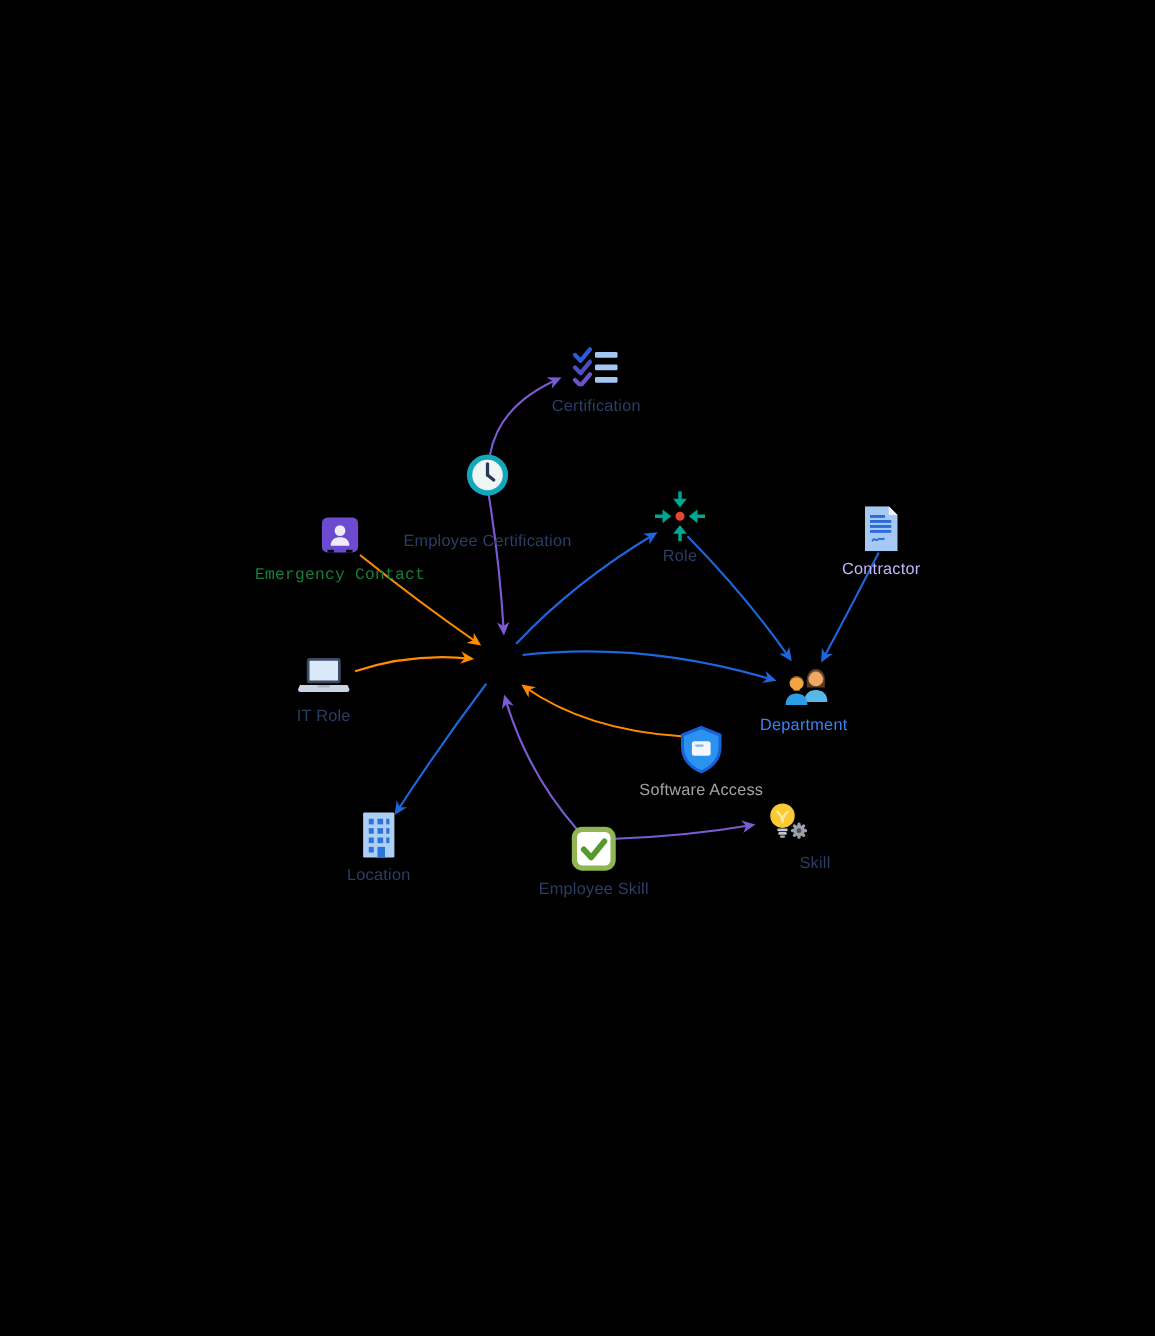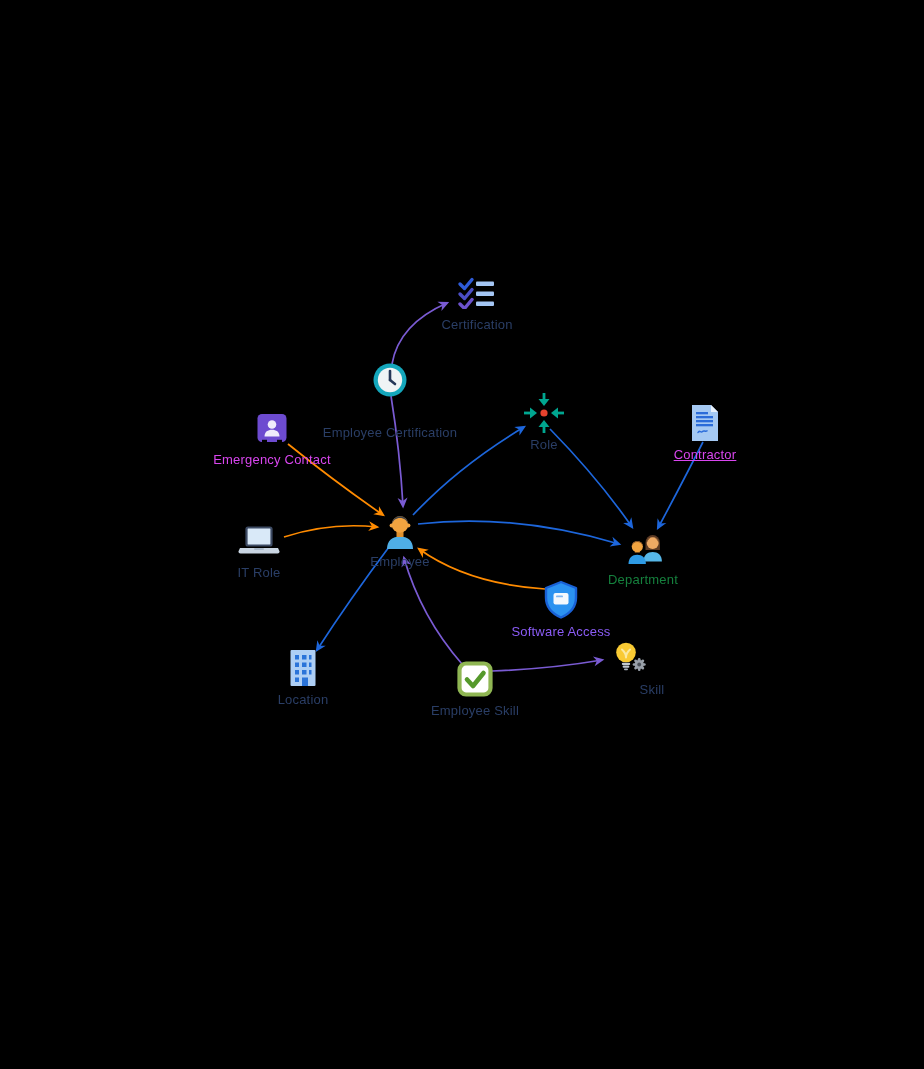--- a/index.html
+++ b/index.html
@@ -90,21 +90,21 @@
     <div class="node" style="left: 272px; top: 406px;">
       <span class="icon">
         <svg width="32" height="32" viewBox="0 0 32 32">
           <rect x="1.5" y="2" width="29" height="28" rx="4.5" fill="#6D4BD0"></rect>
           <rect x="6" y="27.8" width="5" height="2.2" fill="#000"></rect>
           <rect x="21" y="27.8" width="5" height="2.2" fill="#000"></rect>
           <circle cx="16" cy="12.5" r="4.3" fill="#EFEBFB"></circle>
           <path d="M8.5,24.5 c0,-4.8 3.4,-6.8 7.5,-6.8 s7.5,2 7.5,6.8 z" fill="#EFEBFB"></path>
         </svg>
       </span>
-      <span class="label" style="color: #d946ef;">Emergency Contact</span>
+      <span class="label" style="color: #15803d; font-family: Liberation Mono, monospace;">Emergency Contact</span>
     </div>
     <div class="node" style="left: 544px; top: 391px;">
       <span class="icon">
         <svg width="40" height="40" viewBox="0 0 40 40">
           <g fill="#00A690">
             <rect x="18.6" y="0" width="2.8" height="6.5"></rect>
             <polygon points="14.5,6 25.5,6 20,13"></polygon>
             <rect x="18.6" y="33.5" width="2.8" height="6.5"></rect>
             <polygon points="14.5,34 25.5,34 20,27"></polygon>
             <rect x="0" y="18.6" width="6.5" height="2.8"></rect>
@@ -124,69 +124,56 @@
           <path d="M21,0 l7,7 h-7 z" fill="#E9F2FC"></path>
           <g fill="#2B6CD9">
             <rect x="6" y="7" width="12" height="2.3"></rect>
             <rect x="6" y="11" width="17" height="2.3"></rect>
             <rect x="6" y="15" width="17" height="2.3"></rect>
             <rect x="6" y="19" width="17" height="2.3"></rect>
           </g>
           <path d="M8,27.5 c1.5,-3 2.8,0.8 4.5,-1 c1.5,-1.6 2.6,0.6 4.5,-0.6" stroke="#2B6CD9" stroke-width="1.5" fill="none" stroke-linecap="round"></path>
         </svg>
       </span>
-      <span class="label" style="color: #d946ef; text-decoration: underline;">Contractor</span>
+      <span class="label" style="color: #c4b5fd;">Contractor</span>
     </div>
     <div class="node" style="left: 259px; top: 519px;">
       <span class="icon">
         <svg width="42" height="30" viewBox="0 0 42 30">
           <rect x="8.5" y="1.5" width="25" height="18" rx="1.5" fill="#D9E9F8" stroke="#3C4A63" stroke-width="2.2"></rect>
           <path d="M2,22 h38 l1.5,3.2 a2,2 0 0 1 -2,2.3 h-37 a2,2 0 0 1 -2,-2.3 z" fill="#C9D5E2"></path>
           <rect x="16" y="22" width="10" height="2" rx="1" fill="#A9B8C9"></rect>
         </svg>
       </span>
       <span class="label" style="color: rgb(42, 62, 102);">IT Role</span>
-    </div>
-    <div class="node" style="left: 400px; top: 508px;">
-      <span class="icon">
-        <svg width="38" height="38" viewBox="0 0 38 38">
-          <path d="M6,38 c0,-8.5 5.5,-12.5 13,-12.5 s13,4 13,12.5 z" fill="#4FAEE6"></path>
-          <rect x="15.5" y="19" width="7" height="7" fill="#E0912F"></rect>
-          <circle cx="10.6" cy="14.5" r="2" fill="#F2A440"></circle>
-          <circle cx="27.4" cy="14.5" r="2" fill="#F2A440"></circle>
-          <circle cx="19" cy="13.5" r="8.3" fill="#F2A440"></circle>
-          <path d="M10.7,13.5 a8.3,8.3 0 0 1 16.6,0 c-1.6,-4.6 -4.2,-6.6 -8.3,-6.6 s-6.7,2 -8.3,6.6 z" fill="#3E434B"></path>
-        </svg>
-      </span>
-      <span class="label" style="color: rgb(42, 62, 102);">Employee</span>
     </div>
     <div class="node" style="left: 643px; top: 526px;">
       <span class="icon">
         <svg width="44" height="36" viewBox="0 0 44 36">
           <path d="M24.5,13 a7.2,8 0 0 1 14.4,0 v7 h-14.4 z" fill="#5B3A24"></path>
           <circle cx="31.7" cy="13" r="6" fill="#EDA963"></circle>
           <path d="M25.7,13 a6,6 0 0 1 12,0 c-1.4,-4 -3.4,-5.8 -6,-5.8 s-4.6,1.8 -6,5.8 z" fill="#5B3A24"></path>
           <path d="M22.5,31.5 c0,-6.5 4,-9.5 9.2,-9.5 s9.2,3 9.2,9.5 z" fill="#56B7E8"></path>
           <path d="M7.5,34 c0,-6.2 3.8,-9.2 8.7,-9.2 s8.7,3 8.7,9.2 z" fill="#2E9BE5"></path>
           <rect x="13.8" y="16.5" width="5" height="6" fill="#E0912F"></rect>
           <circle cx="16.3" cy="16.5" r="5.6" fill="#F2A440"></circle>
           <path d="M10.7,16.5 a5.6,5.6 0 0 1 11.2,0 c-1.1,-3.2 -2.8,-4.5 -5.6,-4.5 s-4.5,1.3 -5.6,4.5 z" fill="#7B4B26"></path>
         </svg>
       </span>
-      <span class="label" style="color: #15803d;">Department</span>
+      <span class="label" style="color: #3b82f6;">Department</span>
     </div>
     <div class="node" style="left: 561px; top: 578px;">
       <span class="icon">
         <svg width="36" height="40" viewBox="0 0 36 40">
           <path d="M18,2 L33,8 v9.5 C33,27.5 26,34 18,37.5 C10,34 3,27.5 3,17.5 V8 z" fill="#2B92F0" stroke="#1961D6" stroke-width="2.4" stroke-linejoin="round"></path>
           <rect x="10.5" y="13" width="15" height="11.5" rx="2" fill="#F4F8FD"></rect>
           <rect x="13" y="15.5" width="7" height="1.8" rx="0.9" fill="#7FB6F2"></rect>
         </svg>
       </span>
-      <span class="label" style="color: #8b5cf6;">Software Access</span>
+      <span class="label" style="color: #a3a3a3;">Software Access</span>
     </div>
     <div class="node" style="left: 475px; top: 657px;">
       <span class="icon">
         <svg width="36" height="36" viewBox="0 0 36 36">
           <rect x="2.5" y="2.5" width="31" height="31" rx="6.5" fill="#FFFFFF" stroke="#8FB653" stroke-width="4.2"></rect>
           <path d="M10,18.5 l6,6.5 L26.5,12" stroke="#55992B" stroke-width="4.6" fill="none" stroke-linecap="round" stroke-linejoin="round"></path>
         </svg>
       </span>
       <span class="label" style="color: rgb(42, 62, 102);">Employee Skill</span>
     </div>

